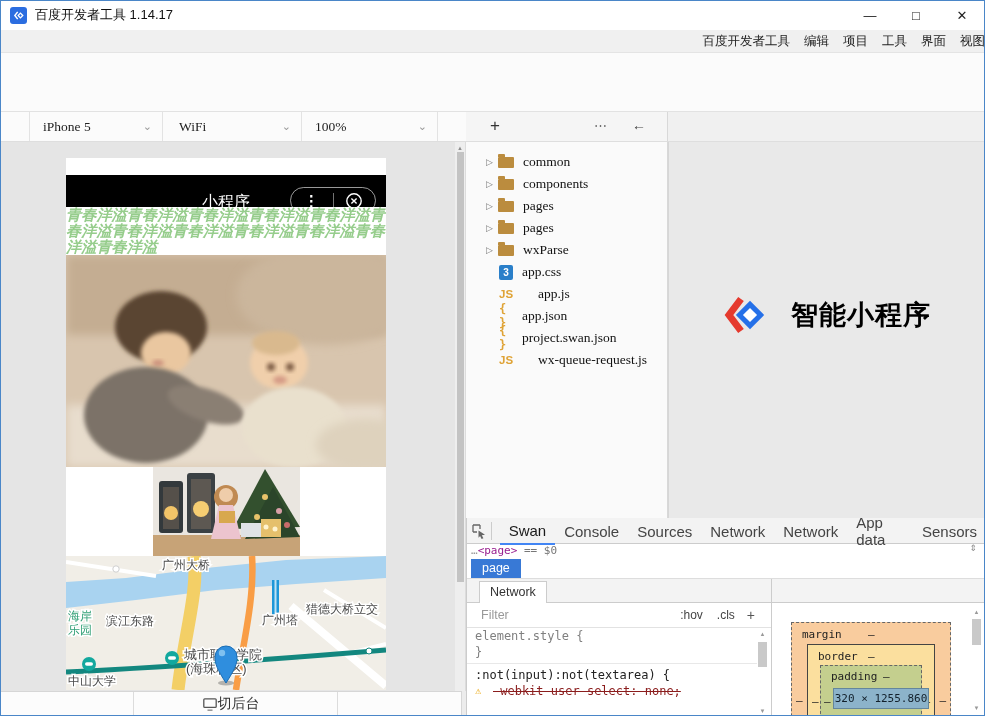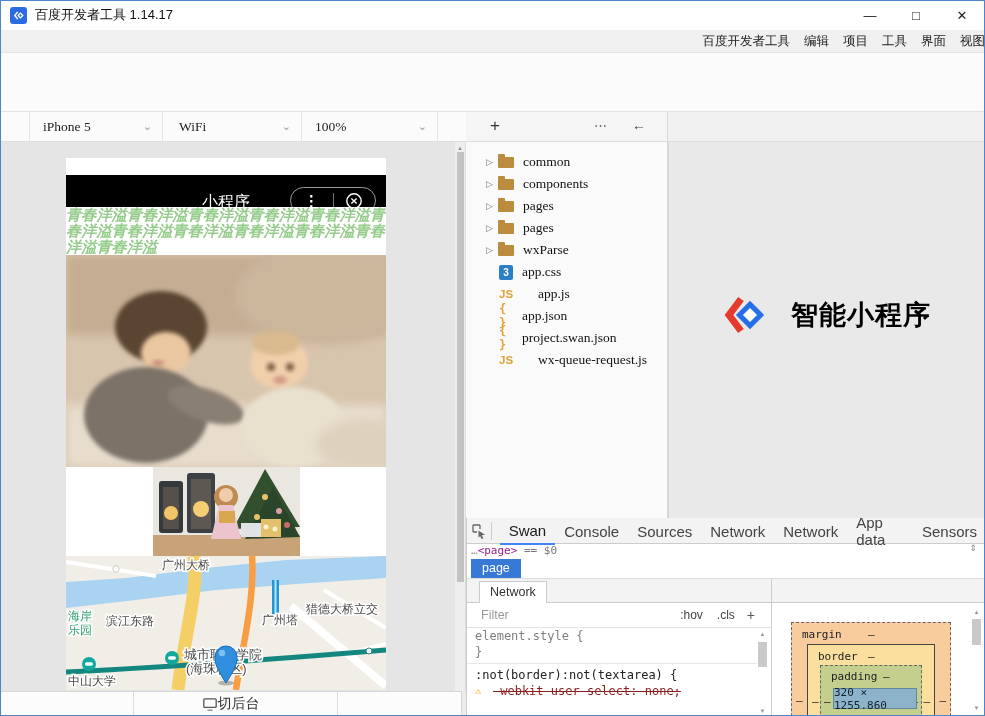--- a/index.html
+++ b/index.html
@@ -116,21 +116,21 @@
   .vthumb{position:absolute;left:2px;width:9px;background:#c9c9c9;}
 
   
   #bmpane{position:absolute;left:304px;top:61px;width:215px;height:137px;border-left:1px solid #ccc;box-sizing:border-box;overflow:hidden;}
   #bm-strip{position:absolute;left:0;top:0;width:215px;height:24px;background:#f3f3f3;border-bottom:1px solid #ccc;box-sizing:border-box;}
   .bmlab{position:absolute;font-family:"DejaVu Sans Mono",monospace;font-size:11px;color:#222;}
   .bmdash{position:absolute;font-family:"DejaVu Sans Mono",monospace;font-size:11px;color:#222;}
   #bm-margin{position:absolute;left:19px;top:43px;width:160px;height:140px;background:#f9cc9e;border:1px dashed #666;box-sizing:border-box;}
   #bm-border{position:absolute;left:15px;top:21px;width:128px;height:120px;background:#fbdf9e;border:1px solid #444;box-sizing:border-box;}
   #bm-padding{position:absolute;left:12px;top:20px;width:102px;height:100px;background:#c4cf8e;border:1px dashed #666;box-sizing:border-box;}
-  #bm-content{position:absolute;left:12px;top:22px;width:84px;height:21px;background:#8cb3ca;border:1px solid #64869c;box-sizing:border-box;display:flex;align-items:center;justify-content:center;font-family:"DejaVu Sans Mono",monospace;font-size:11px;color:#12202b;}
+  #bm-content{position:absolute;left:12px;top:22px;width:96px;height:21px;background:#8cb3ca;border:1px solid #64869c;box-sizing:border-box;display:flex;align-items:center;justify-content:center;font-family:"DejaVu Sans Mono",monospace;font-size:11px;color:#12202b;}
 </style>
 </head>
 <body>
 
 <div id="frame"></div>
 
 <div class="a" id="titlebar">
   <span id="appicon">
     <svg width="13" height="13" viewBox="0 0 16 16">
       <path d="M7,3.5 L3.5,8 L7,12.5" stroke="#fff" stroke-width="1.8" fill="none"></path>
@@ -470,21 +470,21 @@
     <div id="filterrow">
       <input id="filter-input" placeholder="Filter" style="">
       <span class="frt" style="margin-left:auto;">:hov</span>
       <span class="frt">.cls</span>
       <span id="filter-add">+</span>
     </div>
     <div id="rulesarea">
       <div class="rl sel1">element.style {</div>
       <div class="rl sel1">}</div>
       <div class="ruledivider"></div>
-      <div class="rl sel2">:not(border):not(textarea) {</div>
+      <div class="rl sel2">:not(input):not(textarea) {</div>
       <div class="rl prop">
         <span class="warnico">⚠</span>
       </div>
       <div class="rl prop">
         <span>-webkit-user-select: none;</span>
       </div>
     </div>
     <div class="vscroll" style="right:2px;top:50px;height:87px;">
       <span class="arr" style="top:2px;">▲</span>
       <div class="vthumb" style="top:13px;height:25px;"></div>

